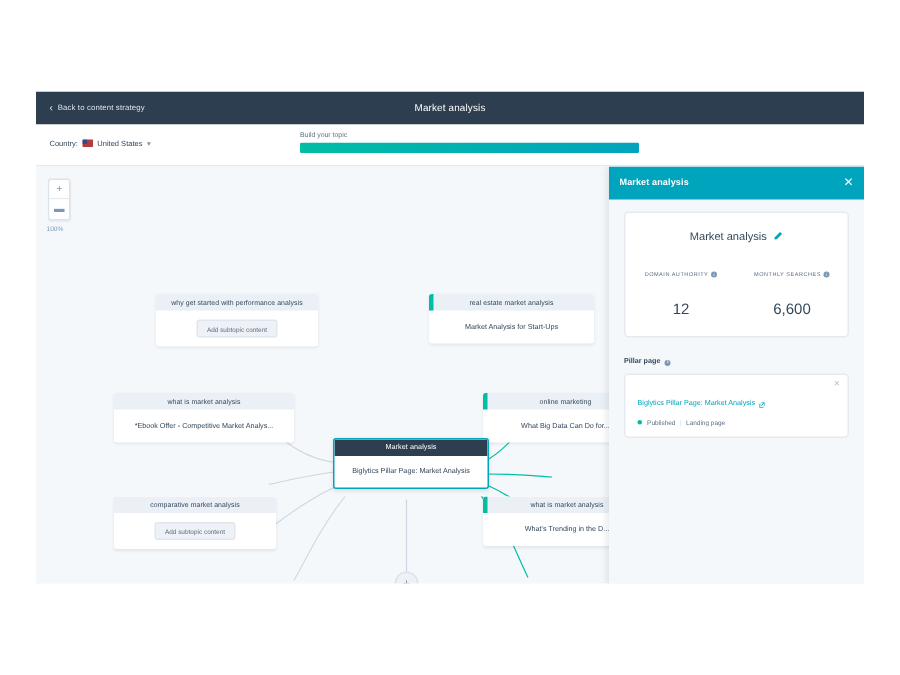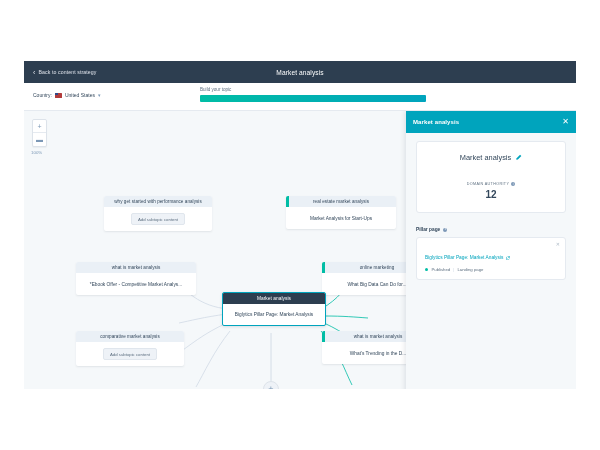--- a/index.html
+++ b/index.html
@@ -208,21 +208,21 @@
     font-size: 3.7px; color: #5d6f80; letter-spacing: .35px;
     display: inline-flex; align-items: center; gap: 2px;
   }
   .info-dot {
     width: 4px; height: 4px; border-radius: 50%;
     background: #7c98b6; color: #fff; font-size: 3px;
     display: inline-flex; align-items: center; justify-content: center;
     line-height: 1;
   }
   .metric-value {
-    font-size: 10px; color: #33475b; margin-top: 0; font-weight: 700;
+    font-size: 10px; color: #33475b; margin-top: 12px; font-weight: 400;
   }
 
   #pillar-section { margin: 14px 10px 0 10px; }
   #pillar-heading {
     font-size: 4.8px; color: #33475b; font-weight: bold;
     display: flex; align-items: center; gap: 3px; margin-bottom: 5px;
   }
   #pillar-card {
     background: #ffffff; border: 1px solid #e5eaf0; border-radius: 3px;
     padding: 7px 8px 7px 8px; position: relative;
@@ -352,20 +352,27 @@
             <path d="M11.5 1.5l3 3-8 8-3.6.6.6-3.6z" fill="#00a4bd"></path>
           </svg>
         </div>
         <div id="metrics">
           <div class="metric">
             <div class="metric-label">
               <span>DOMAIN AUTHORITY</span>
               <span class="info-dot">i</span>
             </div>
             <div class="metric-value">12</div>
+          </div>
+          <div class="metric">
+            <div class="metric-label">
+              <span>MONTHLY SEARCHES</span>
+              <span class="info-dot">i</span>
+            </div>
+            <div class="metric-value">6,600</div>
           </div>
         </div>
       </div>
 
       <div id="pillar-section">
         <div id="pillar-heading">
           <span>Pillar page</span>
           <span class="info-dot">i</span>
         </div>
         <div id="pillar-card">

